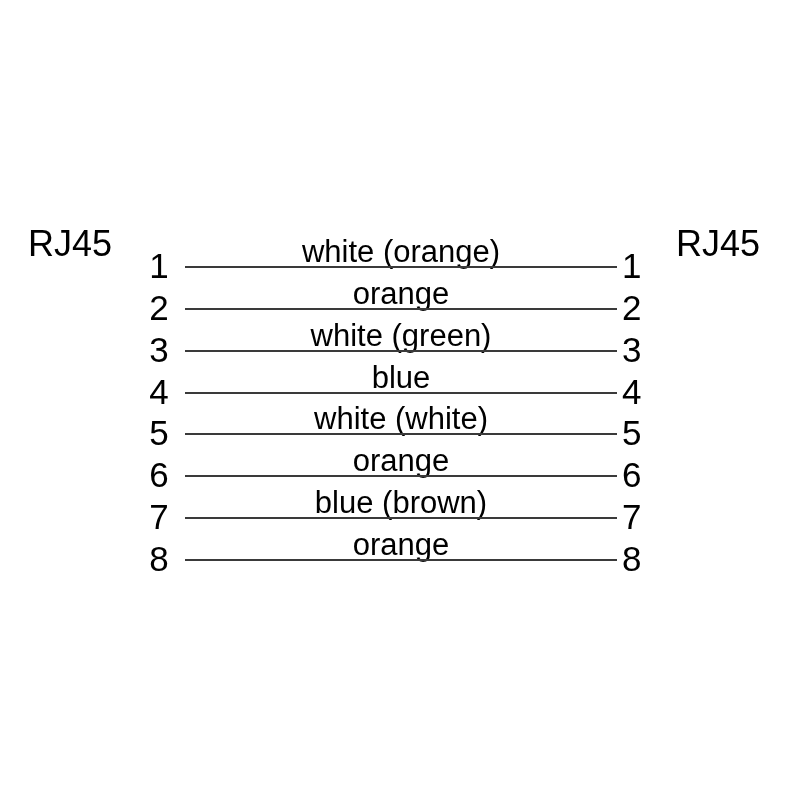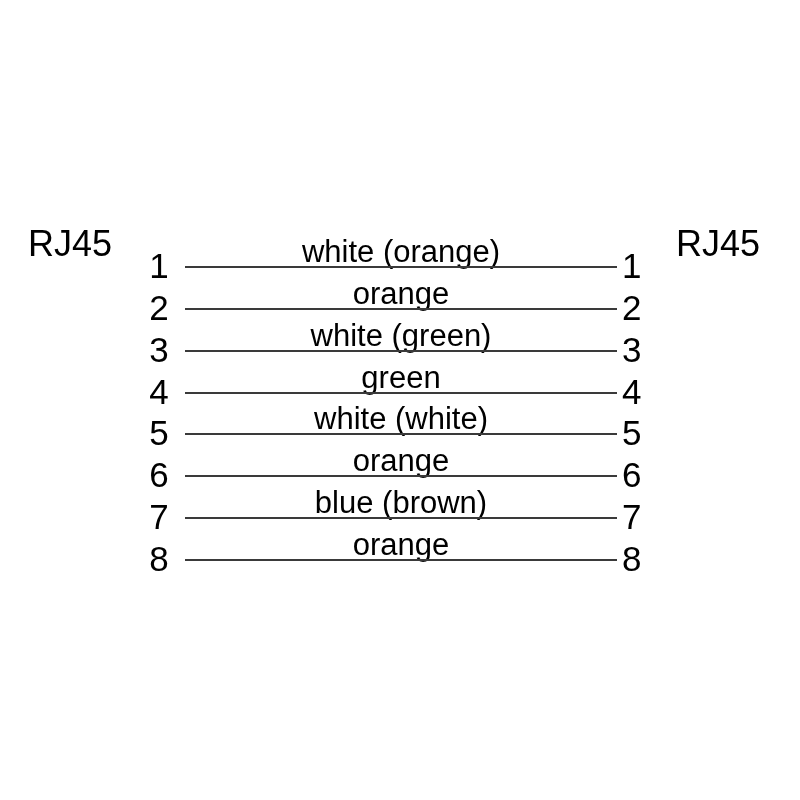--- a/index.html
+++ b/index.html
@@ -97,21 +97,21 @@
 
   <div class="row" style="top: 351px;">
     <span class="pin pin-left">3</span>
     <span class="wire-label">white (green)</span>
     <div class="wire-line"></div>
     <span class="pin pin-right">3</span>
   </div>
 
   <div class="row" style="top: 393px;">
     <span class="pin pin-left">4</span>
-    <span class="wire-label">green</span>
+    <span class="wire-label">blue</span>
     <div class="wire-line"></div>
     <span class="pin pin-right">4</span>
   </div>
 
   <div class="row" style="top: 434px;">
     <span class="pin pin-left">5</span>
     <span class="wire-label">white (white)</span>
     <div class="wire-line"></div>
     <span class="pin pin-right">5</span>
   </div>

